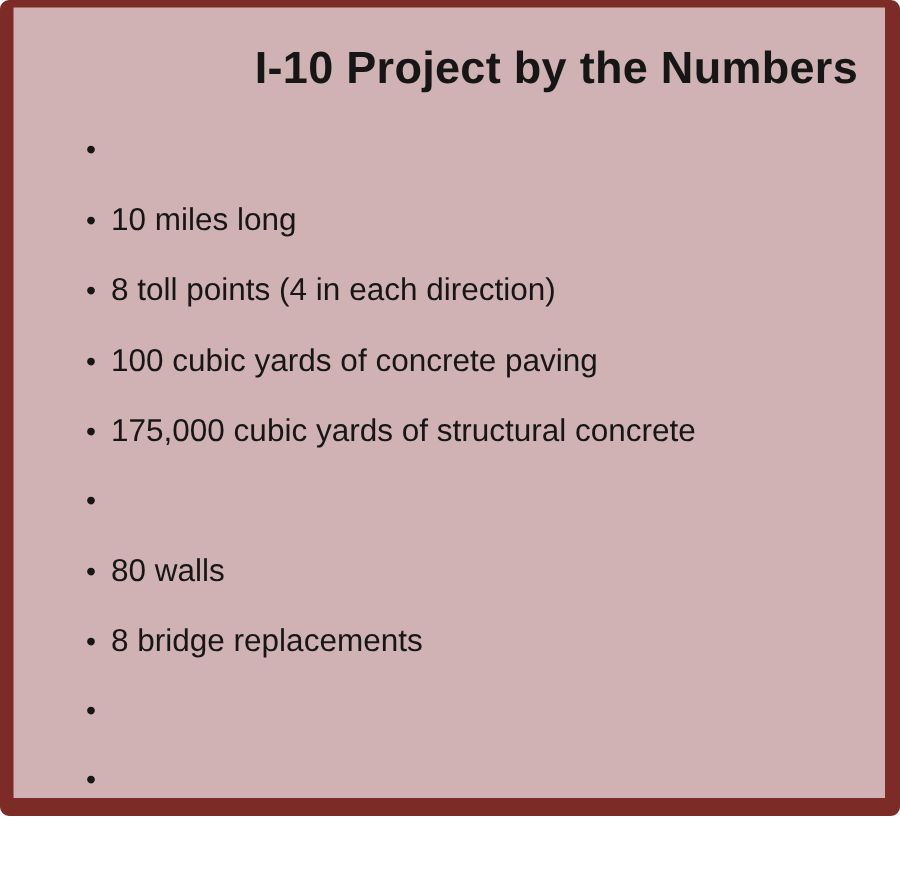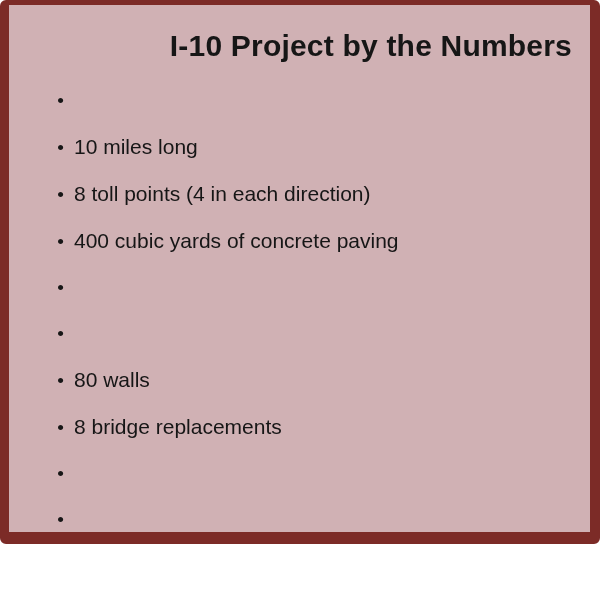--- a/index.html
+++ b/index.html
@@ -68,24 +68,25 @@
     <li>
       <span class="bullet-dot">•</span>
       <span>10 miles long</span>
     </li>
     <li>
       <span class="bullet-dot">•</span>
       <span>8 toll points (4 in each direction)</span>
     </li>
     <li>
       <span class="bullet-dot">•</span>
-      <span>400 cubic yards of concrete paving</span>
+      <span>100 cubic yards of concrete paving</span>
     </li>
     <li>
       <span class="bullet-dot">•</span>
+      <span>175,000 cubic yards of structural concrete</span>
     </li>
     <li>
       <span class="bullet-dot">•</span>
     </li>
     <li>
       <span class="bullet-dot">•</span>
       <span>80 walls</span>
     </li>
     <li>
       <span class="bullet-dot">•</span>

